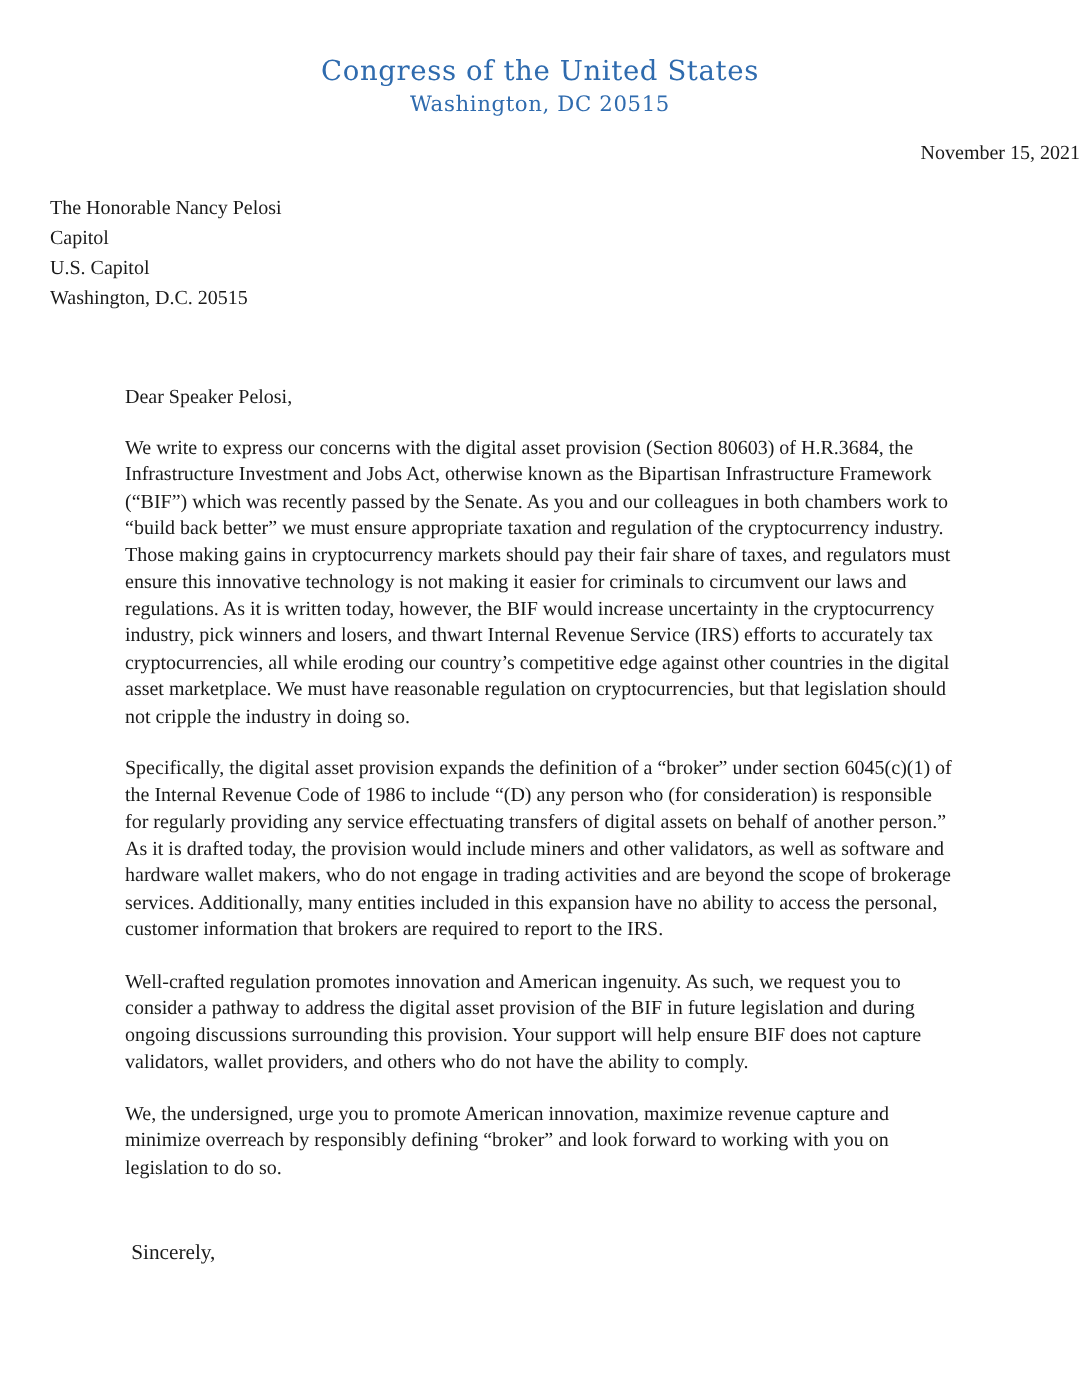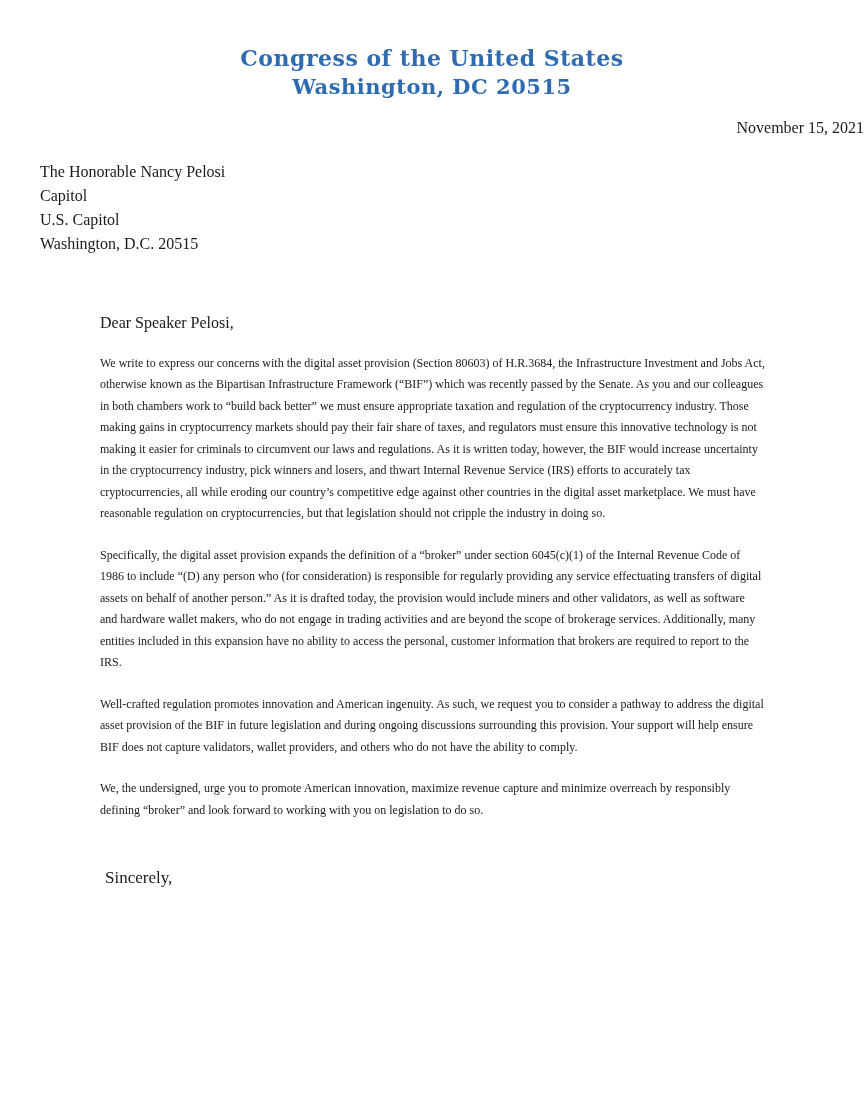--- a/index.html
+++ b/index.html
@@ -11,29 +11,29 @@
     margin: 0 auto;
     background: #ffffff;
     font-family: "Liberation Serif", serif;
     color: #1a1a1a;
     overflow: hidden;
   }
   .letterhead {
     padding-top: 44px;
     text-align: center;
     font-family: "DejaVu Serif", serif;
-    font-weight: bold;
+    font-weight: normal;
   }
   .letterhead-line1 {
     font-size: 22px;
     line-height: 1.3;
     letter-spacing: 0.5px;
   }
   .letterhead-line2 {
-    font-size: 21px;
+    font-size: 17px;
     line-height: 1.3;
     letter-spacing: 0.5px;
   }
   .date-line {
     margin-top: 17px;
     text-align: right;
     font-size: 16px;
     line-height: 21px;
   }
   .recipient-block {
@@ -47,21 +47,21 @@
     padding-left: 100px;
     font-size: 16px;
     line-height: 21px;
   }
   .letter-body {
     padding-left: 100px;
     padding-right: 99px;
   }
   .letter-body p {
     margin-top: 20px;
-    font-size: 12px;
+    font-size: 16px;
     line-height: 21.5px;
     text-align: left;
   }
   .closing {
     margin-top: 46px;
     padding-left: 105px;
     font-size: 17px;
     line-height: 21px;
   }
 </style>

